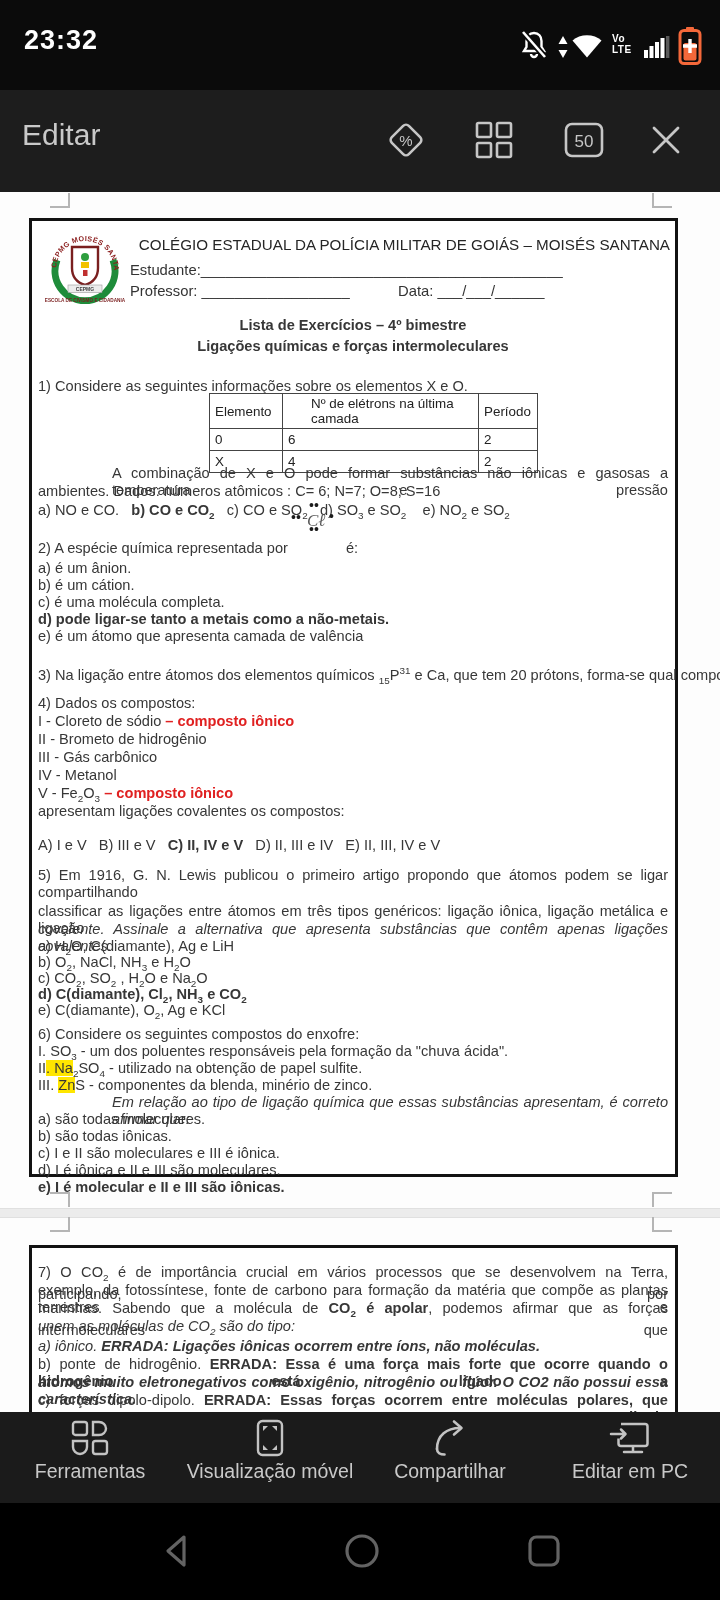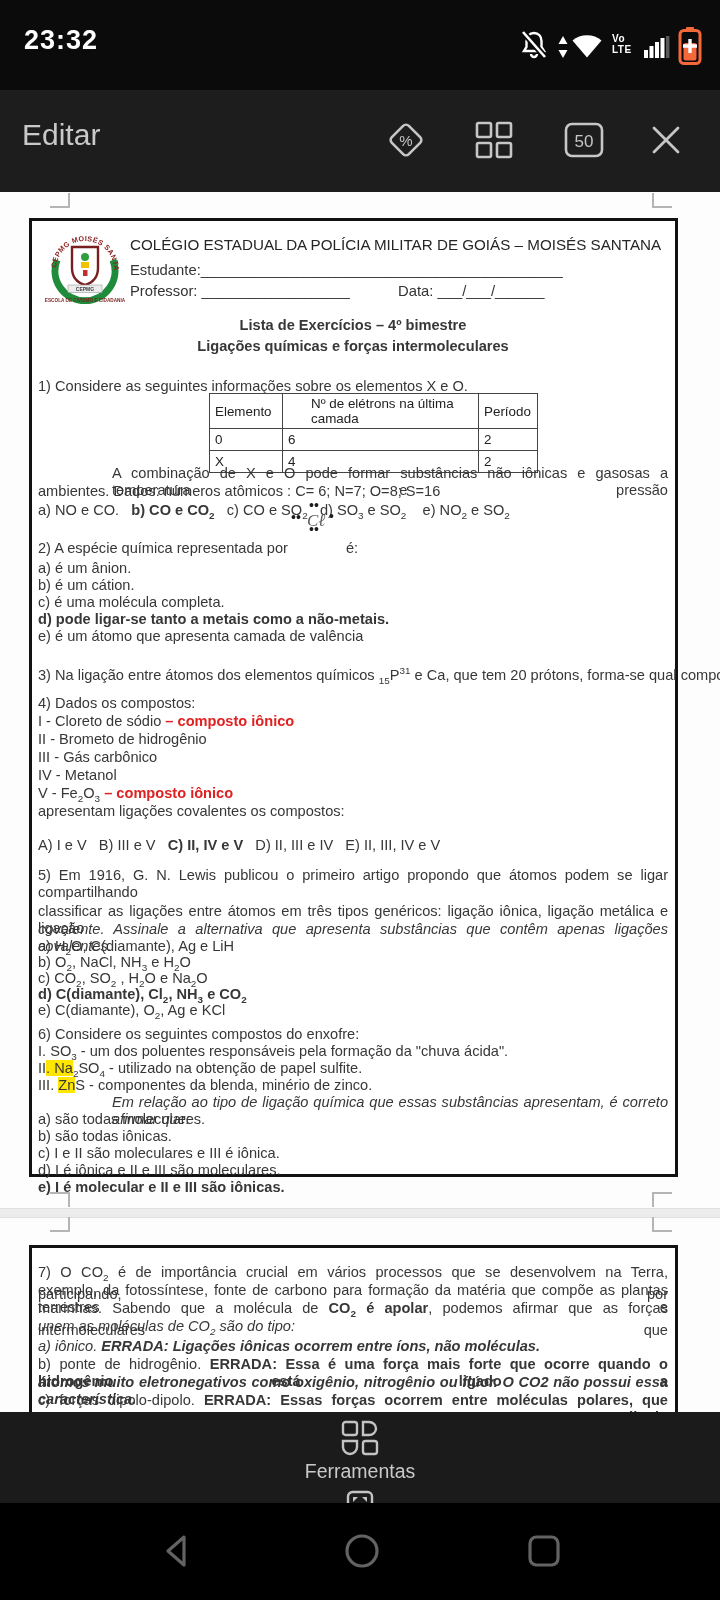--- a/index.html
+++ b/index.html
@@ -29,32 +29,32 @@
   .just{width:630px;white-space:normal;text-align:justify;text-align-last:justify;}
   .jlast{width:630px;white-space:normal;text-align:justify;font-style:italic;}
   .ind{left:80px;}
   .ind.just,.ind.jlast{width:556px;}
   .center{left:6px;width:630px;text-align:center;font-weight:700;}
   .b{font-weight:700;}
   .red{color:#e02121;font-weight:700;}
   .hl{background:#ffe600;}
   sub,sup{font-size:.68em;}
   
-  .school{position:absolute;left:98px;top:15px;width:540px;font-size:15.2px;color:#262626;}
+  .school{position:absolute;left:98px;top:15px;width:540px;font-size:15.2px;color:#262626;text-align:right;}
   .hfield{position:absolute;font-size:14.8px;color:#333;}
   
   .q-table{position:absolute;left:177px;top:172px;border-collapse:collapse;font-family:Liberation Sans, sans-serif;font-size:13.4px;color:#222;}
   .q-table td,.q-table th{border:1px solid #444;padding:2px 5px;font-weight:400;text-align:left;height:17px;}
   .q-table .c1{width:62px;} .q-table .c2{width:162px;padding-left:28px;} .q-table .c3{width:48px;}
   
   .lewis{position:absolute;left:260px;top:284px;width:48px;height:36px;font-family:"Liberation Serif","DejaVu Serif",serif;}
   .lewis .sym{position:absolute;left:15px;top:6px;font-style:italic;font-size:17px;color:#5a5a5a;}
   .ld{position:absolute;font-size:14px;font-weight:700;color:#1c1c1c;letter-spacing:0;}
   
-  .toolbar{position:absolute;left:0;top:1412px;width:720px;height:91px;background:#1b1b1b;display:flex;flex-direction:column;}
+  .toolbar{position:absolute;left:0;top:1412px;width:720px;height:91px;background:#1b1b1b;display:flex;}
   .tool-btn{flex:1;position:relative;display:flex;flex-direction:column;align-items:center;}
   .tool-ic{margin-top:7px;height:38px;display:flex;align-items:center;}
   .tool-lb{margin-top:3px;font-size:19.5px;color:#c9c9c9;white-space:nowrap;}
   
   .navbar{position:absolute;left:0;top:1503px;width:720px;height:97px;background:#000;}
   .nav-btn{position:absolute;top:24px;width:48px;height:48px;display:flex;align-items:center;justify-content:center;}
 </style>
 </head>
 <body>
 

